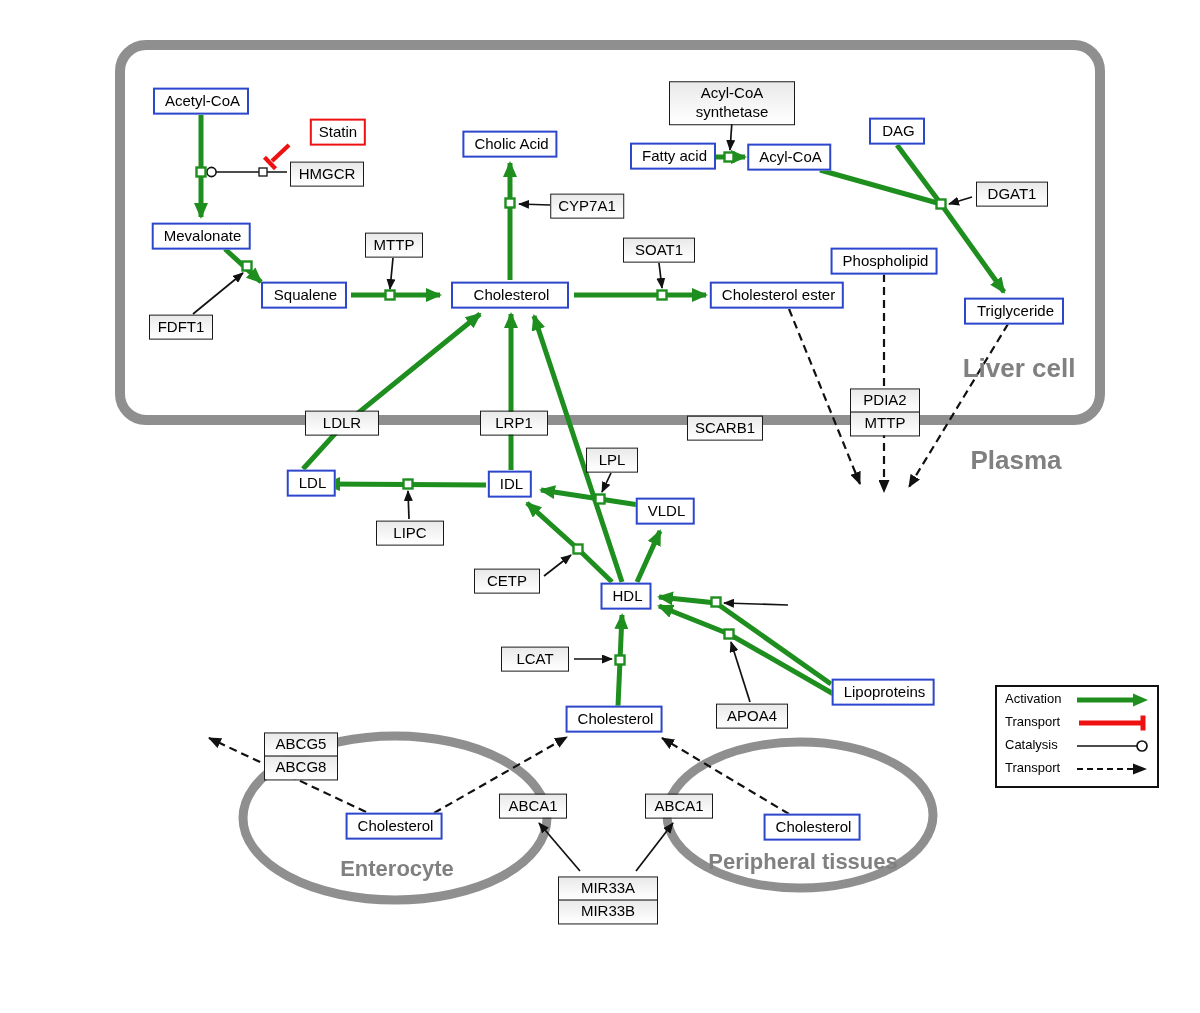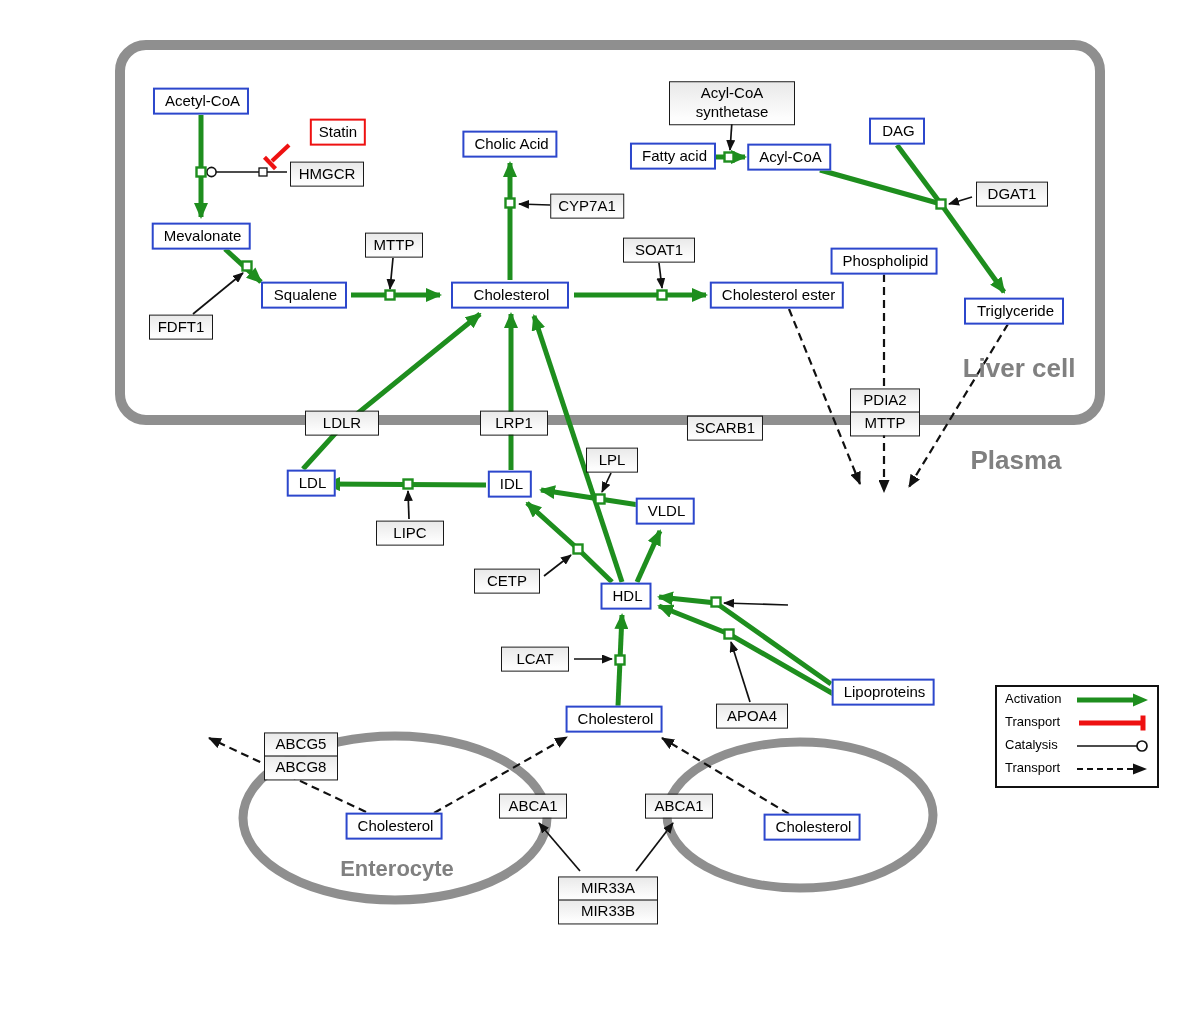--- a/index.html
+++ b/index.html
@@ -134,20 +134,21 @@
     <rect x="595.5" y="494.5" width="9" height="9" class="rsq"></rect>
     <rect x="573.5" y="544.5" width="9" height="9" class="rsq"></rect>
     <rect x="711.5" y="597.5" width="9" height="9" class="rsq"></rect>
     <rect x="724.5" y="629.5" width="9" height="9" class="rsq"></rect>
     <rect x="615.5" y="655.5" width="9" height="9" class="rsq"></rect>
   </svg>
 
   <div class="region-label rl-big" style="left:1019px;top:368px">Liver cell</div>
   <div class="region-label rl-big" style="left:1016px;top:460px">Plasma</div>
   <div class="region-label rl-med" style="left:397px;top:869px">Enterocyte</div>
+  <div class="region-label rl-med" style="left:803px;top:862px">Peripheral tissues</div>
 
   <div class="node met" style="left:201px;top:101px">Acetyl-CoA</div>
   <div class="node drug" style="left:290px;top:132px;min-width:56px">Statin</div>
   <div class="node enz" style="left:327px;top:174px;min-width:74px">HMGCR</div>
   <div class="node met" style="left:201px;top:236px">Mevalonate</div>
   <div class="node enz" style="left:181px;top:327px;min-width:64px">FDFT1</div>
   <div class="node met" style="left:304px;top:295px;min-width:86px">Squalene</div>
   <div class="node enz" style="left:394px;top:245px;min-width:58px">MTTP</div>
   <div class="node met" style="left:510px;top:144px">Cholic Acid</div>
   <div class="node enz" style="left:587px;top:206px;min-width:66px">CYP7A1</div>

